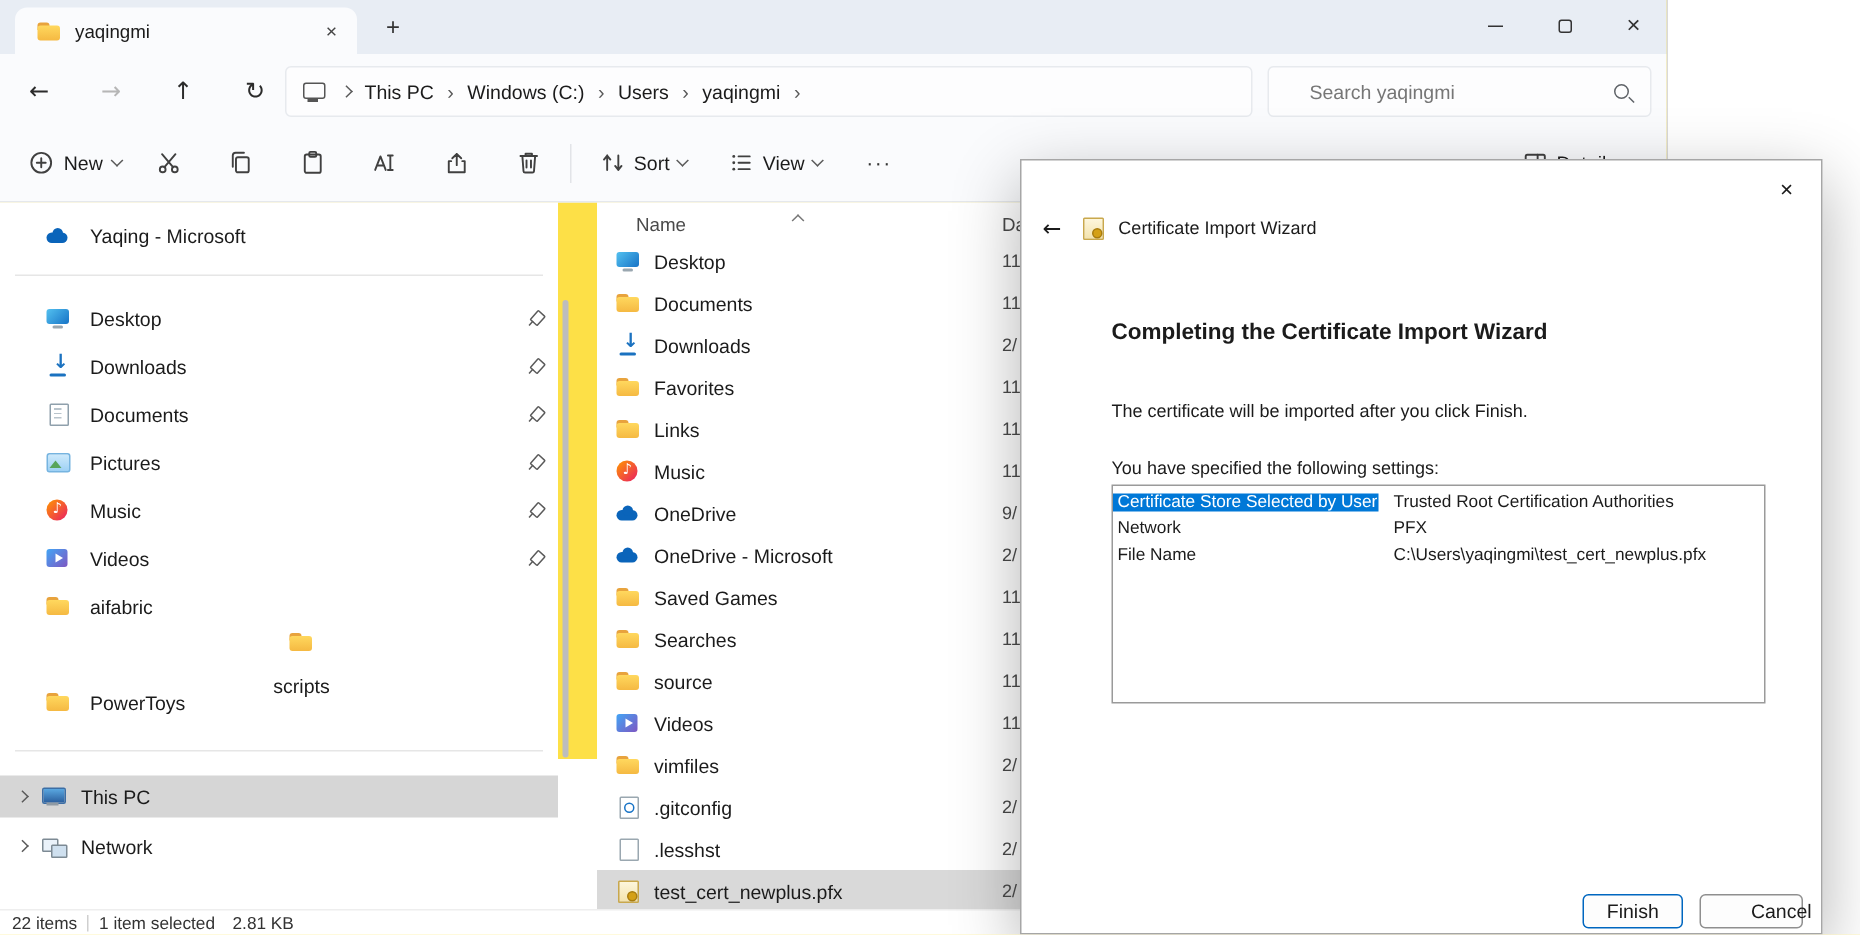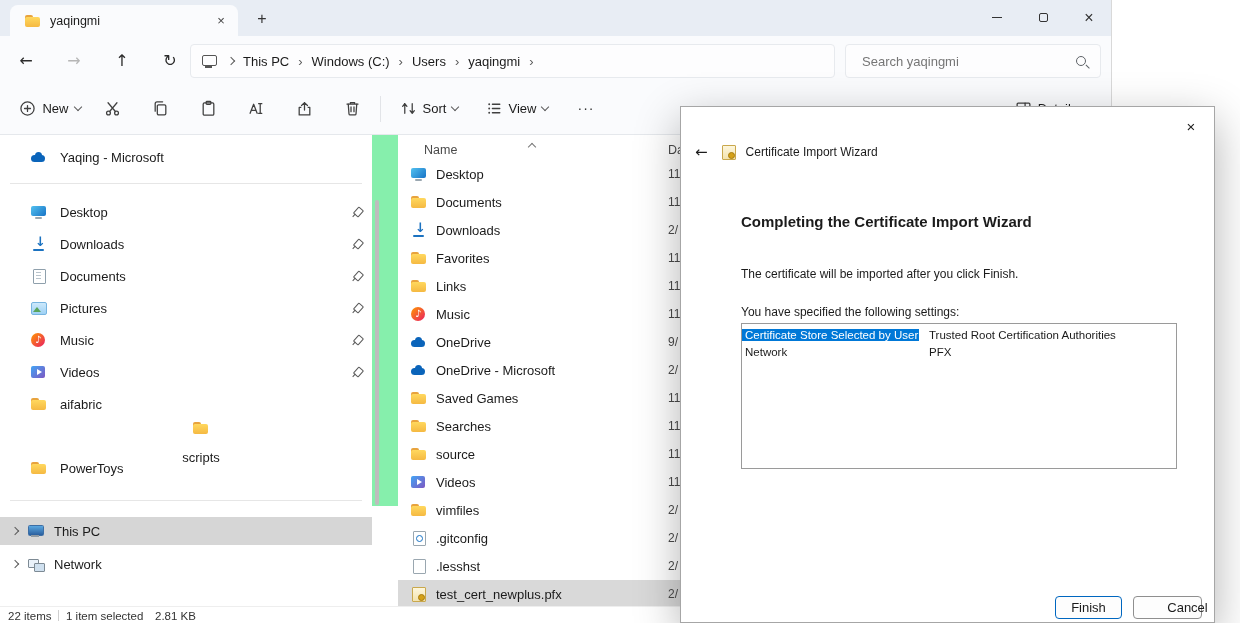--- a/index.html
+++ b/index.html
@@ -1,41 +1,41 @@
 <!DOCTYPE html>
 <html><head>
 <meta charset="utf-8">
 <style>
   *{margin:0;padding:0;box-sizing:border-box;}
   html,body{width:1240px;height:623px;background:#fff;overflow:hidden;
     font-family:"Liberation Sans","DejaVu Sans",sans-serif;color:#1b1b1b;}
   #screen{position:relative;width:1240px;height:623px;background:#fff;}
 
   
-  #explorer{position:absolute;left:0;top:0;width:1112px;height:506px;background:#86efac;border-right:1px solid #d9d9d9;}
+  #explorer{position:absolute;left:0;top:0;width:1112px;height:506px;background:#fde047;border-right:1px solid #d9d9d9;}
   .tabbar{position:absolute;left:0;top:0;width:100%;height:36px;background:#e8edf4;}
   .tab{position:absolute;left:10px;top:5px;width:228px;height:31px;background:#fafbfd;border-radius:8px 8px 0 0;
        display:flex;align-items:center;padding:0 8px 0 14px;gap:8px;font-size:12.5px;}
   .tab-title{flex:1;}
   .tab-close{font-size:13px;color:#444;width:18px;height:18px;display:flex;align-items:center;justify-content:center;border-radius:3px;}
   .plus-btn{position:absolute;left:248px;top:6px;width:28px;height:26px;display:flex;align-items:center;justify-content:center;font-size:16px;color:#333;border-radius:4px;}
   .wbtn{position:absolute;top:0;width:44px;height:35px;display:flex;align-items:center;justify-content:center;}
   .minbar{width:10px;height:1.3px;background:#333;}
   .maxbox{width:9px;height:9px;border:1.1px solid #333;border-radius:2px;}
   .closeglyph{font-size:16px;color:#333;}
 
   .chrome{position:absolute;left:0;top:36px;width:100%;height:99px;background:#fafbfd;border-bottom:1px solid #e5e8ec;}
   .navbtn{position:absolute;top:6px;width:36px;height:36px;display:flex;align-items:center;justify-content:center;
           font:16px "DejaVu Sans",sans-serif;color:#2b2b2b;border-radius:4px;}
   .navbtn.disabled{color:#b6b6b6;}
   .crumb-field{position:absolute;left:190px;top:8px;width:645px;height:34px;background:#fdfdfe;border:1px solid #e7eaee;border-radius:4px;
                display:flex;align-items:center;padding:0 10px;gap:9px;font-size:13px;}
   .crumb-sep{color:#5a5a5a;font-size:13px;}
   .search-field{position:absolute;left:845px;top:8px;width:256px;height:34px;background:#fdfdfe;border:1px solid #e7eaee;border-radius:4px;}
-  .search-field input{position:absolute;left:4px;top:0;width:100%;height:100%;border:none;background:transparent;outline:none;
+  .search-field input{position:absolute;left:15px;top:0;width:100%;height:100%;border:none;background:transparent;outline:none;
       padding:0 34px 0 12px;font:13px "Liberation Sans",sans-serif;color:#333;}
   .search-field input::placeholder{color:#767676;}
   .search-ic{position:absolute;right:10px;top:9px;width:16px;height:16px;}
   .search-ic::before{content:"";position:absolute;left:2px;top:2px;width:8px;height:8px;border:1.4px solid #5f6368;border-radius:50%;}
   .search-ic::after{content:"";position:absolute;left:11px;top:12px;width:5px;height:1.4px;background:#5f6368;transform:rotate(45deg);}
 
   .tbtn{position:absolute;top:52px;height:40px;display:flex;align-items:center;justify-content:center;gap:6px;
         border-radius:4px;font-size:13px;color:#1b1b1b;}
   .tbtn svg{width:17px;height:17px;stroke:#404040;fill:none;stroke-width:1.2;stroke-linecap:round;stroke-linejoin:round;}
   .tbtn svg .fdot{fill:#404040;stroke:none;}
@@ -428,19 +428,23 @@
 
     <div class="dlg-box">
       <div class="dlg-row hl">
         <span class="dlg-key">Certificate Store Selected by User</span>
         <span class="dlg-val">Trusted Root Certification Authorities</span>
       </div>
       <div class="dlg-row">
         <span class="dlg-key">Network</span>
         <span class="dlg-val">PFX</span>
       </div>
+      <div class="dlg-row">
+        <span class="dlg-key">File Name</span>
+        <span class="dlg-val">C:\Users\yaqingmi\test_cert_newplus.pfx</span>
+      </div>
     </div>
 
     <div class="btn finish">Finish</div>
     <div class="btn cancel">Cancel</div>
   </div>
 
 </div>
 
 </body></html>

